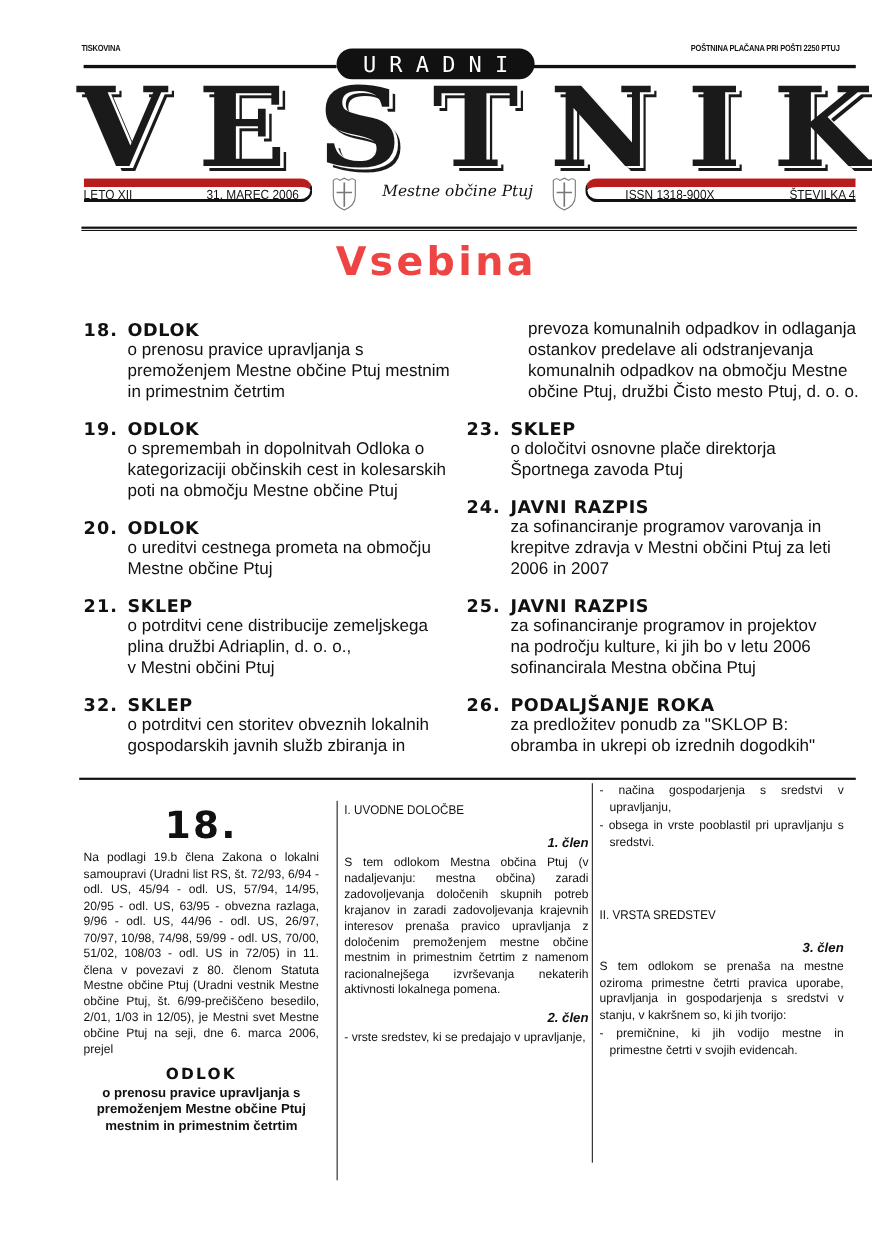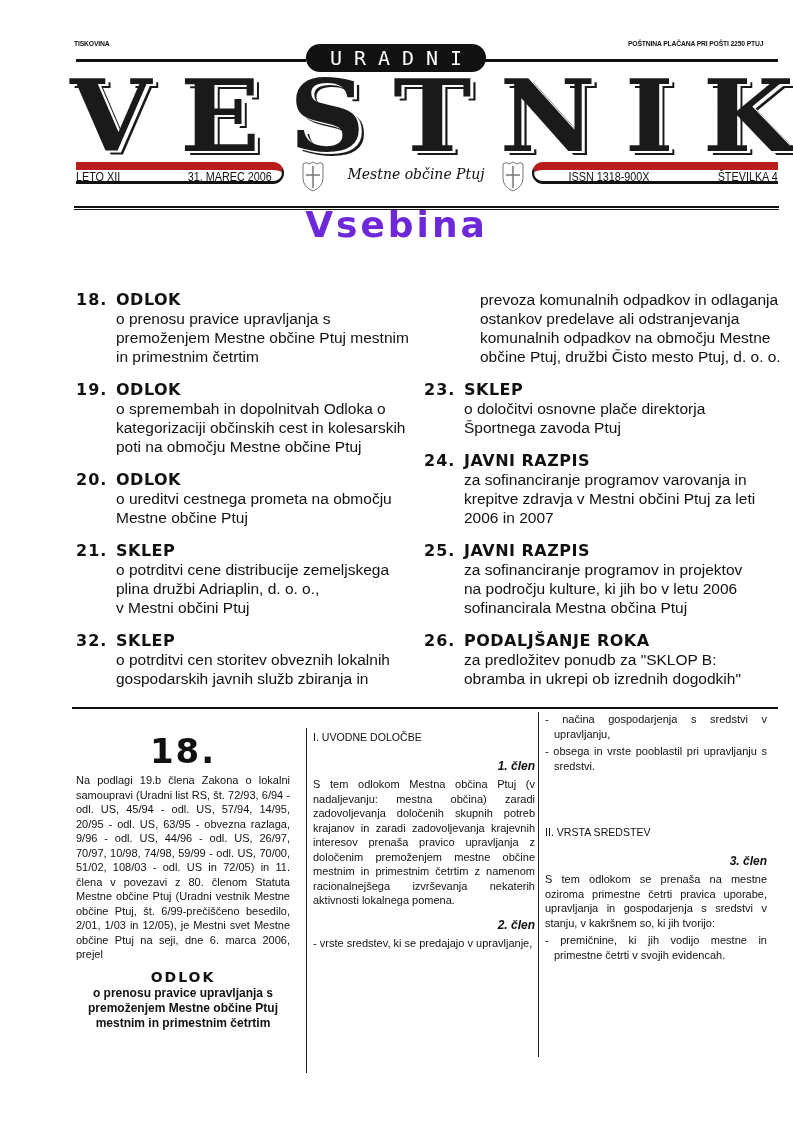--- a/index.html
+++ b/index.html
@@ -28,21 +28,21 @@
   .info-bar.r span:last-child { transform-origin: right center; }
 
   .crest { position: absolute; top: 160px; width: 26px; height: 32px; }
   .crest.l { left: 300px; }
   .crest.r { left: 500px; }
 
   .subtitle { position: absolute; left: 336px; top: 166px; width: 160px; text-align: center; font-family: "DejaVu Serif", serif; font-style: italic; font-size: 14px; }
 
   .rule-double { position: absolute; left: 74px; width: 705px; top: 206px; height: 4px; border-top: 2px solid #111; border-bottom: 1px solid #111; box-sizing: border-box; }
 
-  .contents-title { position: absolute; left: 0; width: 793px; top: 204px; text-align: center; font-family: "DejaVu Sans", sans-serif; font-weight: bold; font-size: 36px; letter-spacing: 3px; color: #6d28d9; }
+  .contents-title { position: absolute; left: 0; width: 793px; top: 218px; text-align: center; font-family: "DejaVu Sans", sans-serif; font-weight: bold; font-size: 36px; letter-spacing: 3px; color: #ef4444; }
 
   
   .toc-col { position: absolute; top: 290px; font-size: 15.5px; line-height: 19px; }
   .toc-col.l { left: 76px; width: 340px; }
   .toc-col.r { left: 424px; width: 360px; }
   .toc-item { display: grid; grid-template-columns: 40px 1fr; margin-bottom: 14px; }
   .toc-num { font-family: "DejaVu Sans", sans-serif; font-weight: bold; font-size: 16px; letter-spacing: 1px; }
   .toc-type { font-family: "DejaVu Sans", sans-serif; font-weight: bold; font-size: 16px; letter-spacing: 0.5px; }
   .toc-desc { grid-column: 2; white-space: pre-line; font-family: "Liberation Sans", sans-serif; font-size: 15.5px; }
   .toc-cont { margin-left: 56px; white-space: pre-line; margin-bottom: 14px; }

